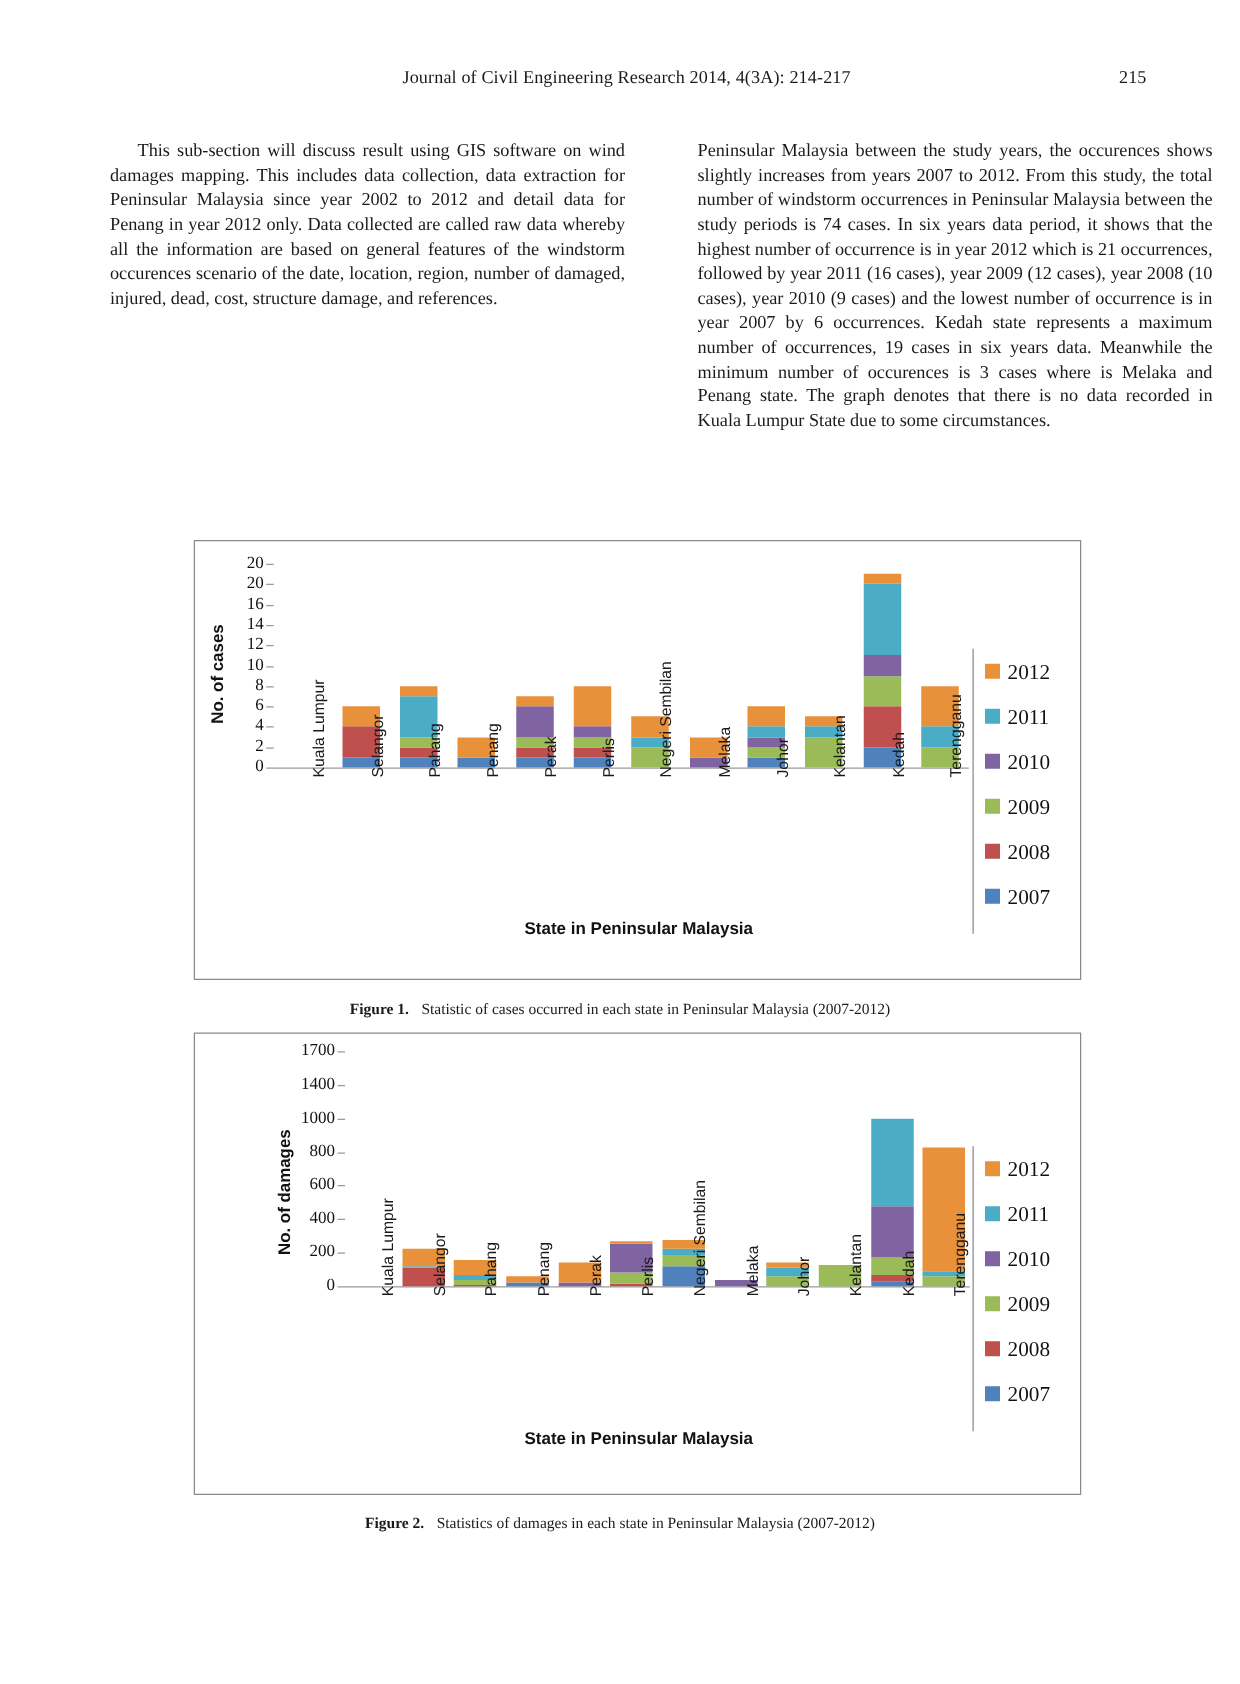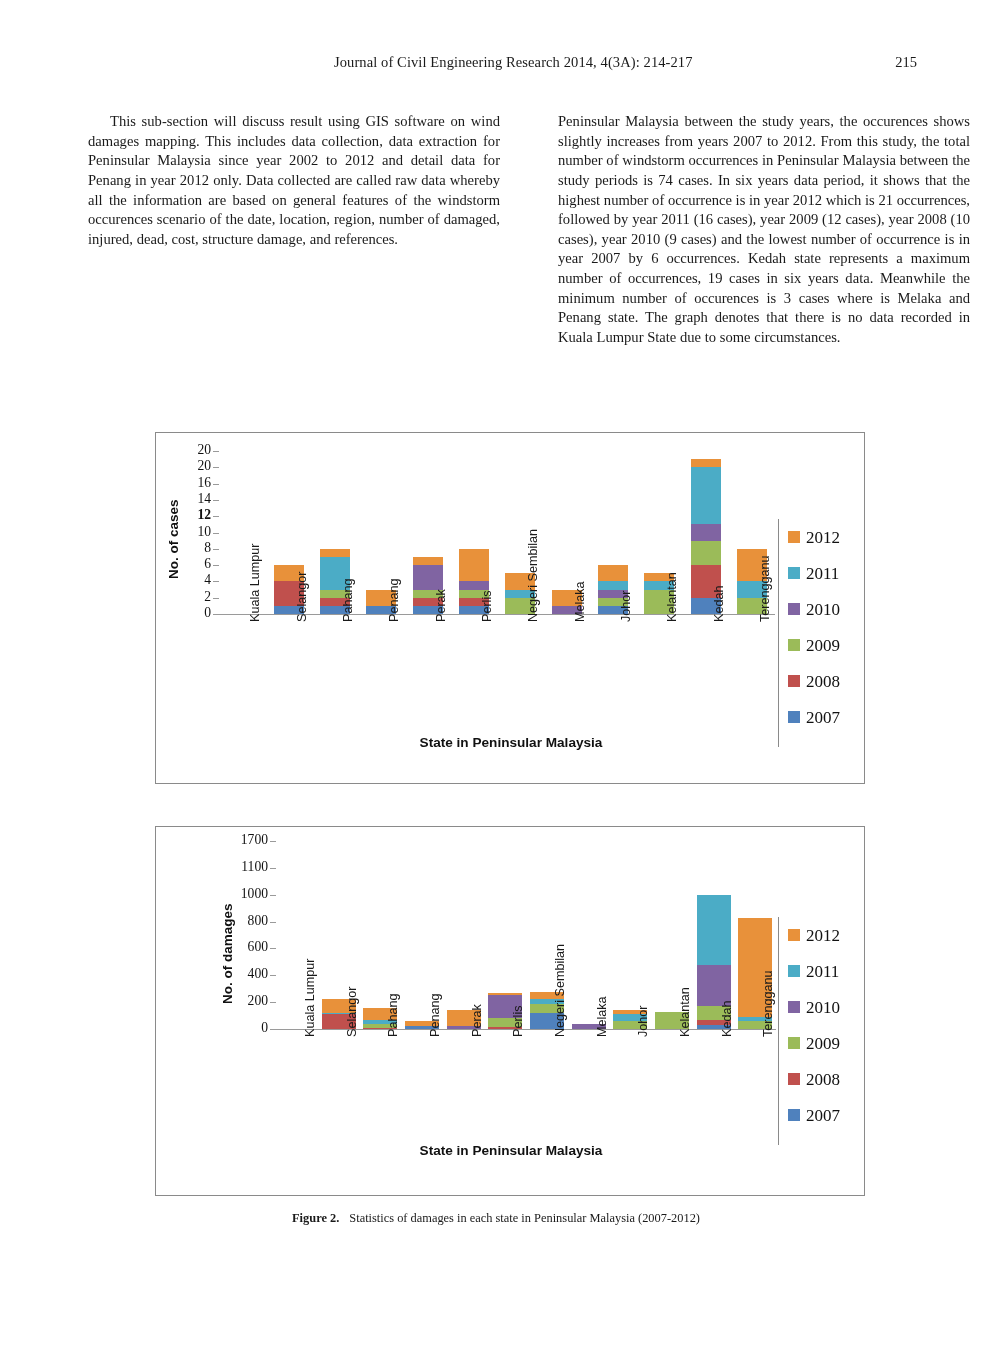--- a/index.html
+++ b/index.html
@@ -8,21 +8,21 @@
     background:#ffffff;
     font-family:"Liberation Serif", serif;
     color:#1a1a1a;
     position:relative;
     overflow:hidden;
   }
   .page{position:absolute;inset:0;}
 
   
   .runhead{
-    position:absolute;left:12px;right:0;top:54px;
+    position:absolute;left:0;right:0;top:54px;
     height:22px;
     font-size:14.5px;
   }
   .runhead .rh-title{
     position:absolute;left:322px;top:0;
     white-space:nowrap;
     letter-spacing:.1px;
   }
   .runhead .rh-page{
     position:absolute;right:75px;top:0;
@@ -175,21 +175,21 @@
         <div class="ytick" style="left: 7px; width: 48px; top: 155.7px;">2</div>
         <div class="tickmark" style="left: 57px; top: 164.7px;"></div>
         <div class="ytick" style="left: 7px; width: 48px; top: 139.4px;">4</div>
         <div class="tickmark" style="left: 57px; top: 148.4px;"></div>
         <div class="ytick" style="left: 7px; width: 48px; top: 123.1px;">6</div>
         <div class="tickmark" style="left: 57px; top: 132.1px;"></div>
         <div class="ytick" style="left: 7px; width: 48px; top: 106.8px;">8</div>
         <div class="tickmark" style="left: 57px; top: 115.8px;"></div>
         <div class="ytick" style="left: 7px; width: 48px; top: 90.5px;">10</div>
         <div class="tickmark" style="left: 57px; top: 99.5px;"></div>
-        <div class="ytick" style="left: 7px; width: 48px; top: 74.2px; font-weight: bold;">12</div>
+        <div class="ytick" style="left: 7px; width: 48px; top: 74.2px;">12</div>
         <div class="tickmark" style="left: 57px; top: 83.2px;"></div>
         <div class="ytick" style="left: 7px; width: 48px; top: 57.9px;">14</div>
         <div class="tickmark" style="left: 57px; top: 66.9px;"></div>
         <div class="ytick" style="left: 7px; width: 48px; top: 41.6px;">16</div>
         <div class="tickmark" style="left: 57px; top: 50.6px;"></div>
         <div class="ytick" style="left: 7px; width: 48px; top: 25.3px;">20</div>
         <div class="tickmark" style="left: 57px; top: 34.3px;"></div>
         <div class="ytick" style="left: 7px; width: 48px; top: 9px;">20</div>
         <div class="tickmark" style="left: 57px; top: 18px;"></div>
         <div class="axisline" style="left: 63px; top: 181px; width: 556px; height: 1px;"></div>
@@ -292,38 +292,41 @@
           <div class="lrow">
             <span class="sw" style="background: rgb(192, 80, 77);"></span>
             <span class="ltxt">2008</span>
           </div>
           <div class="lrow">
             <span class="sw" style="background: rgb(79, 129, 189);"></span>
             <span class="ltxt">2007</span>
           </div>
         </div>
       </div>
+  </div>
+  <div class="caption" id="fig1-cap">
+    <b>Figure 1.</b><span class="capgap"></span><span>Statistic of cases occurred in each state in Peninsular Malaysia (2007-2012)</span>
   </div>
 
   <div class="figbox" id="fig2-box">
     <div class="chart" id="chart2">
         <div class="ytitle" style="left: 64px; top: 177px;">No. of damages</div>
         <div class="ytick" style="left: 64px; width: 48px; top: 193px;">0</div>
         <div class="tickmark" style="left: 114px; top: 202px;"></div>
         <div class="ytick" style="left: 64px; width: 48px; top: 166.143px;">200</div>
         <div class="tickmark" style="left: 114px; top: 175.143px;"></div>
         <div class="ytick" style="left: 64px; width: 48px; top: 139.286px;">400</div>
         <div class="tickmark" style="left: 114px; top: 148.286px;"></div>
         <div class="ytick" style="left: 64px; width: 48px; top: 112.429px;">600</div>
         <div class="tickmark" style="left: 114px; top: 121.429px;"></div>
         <div class="ytick" style="left: 64px; width: 48px; top: 85.5714px;">800</div>
         <div class="tickmark" style="left: 114px; top: 94.5714px;"></div>
         <div class="ytick" style="left: 64px; width: 48px; top: 58.7143px;">1000</div>
         <div class="tickmark" style="left: 114px; top: 67.7143px;"></div>
-        <div class="ytick" style="left: 64px; width: 48px; top: 31.8571px;">1100</div>
+        <div class="ytick" style="left: 64px; width: 48px; top: 31.8571px;">1400</div>
         <div class="tickmark" style="left: 114px; top: 40.8571px;"></div>
         <div class="ytick" style="left: 64px; width: 48px; top: 5px;">1700</div>
         <div class="tickmark" style="left: 114px; top: 14px;"></div>
         <div class="axisline" style="left: 120px; top: 202px; width: 500px; height: 1px;"></div>
         <div class="bar" style="left: 123.833px; width: 34px; top: 14px; height: 188px;"></div>
         <div class="xlab" style="left: 146.833px; top: 210px;">Kuala Lumpur</div>
         <div class="bar" style="left: 165.5px; width: 34px; top: 14px; height: 188px;">
           <div class="seg" style="background: rgb(192, 80, 77); height: 14.7714px; bottom: 0px;"></div>
           <div class="seg" style="background: rgb(75, 172, 198); height: 1.34286px; bottom: 14.7714px;"></div>
           <div class="seg" style="background: rgb(232, 145, 58); height: 13.4286px; bottom: 16.1143px;"></div>

